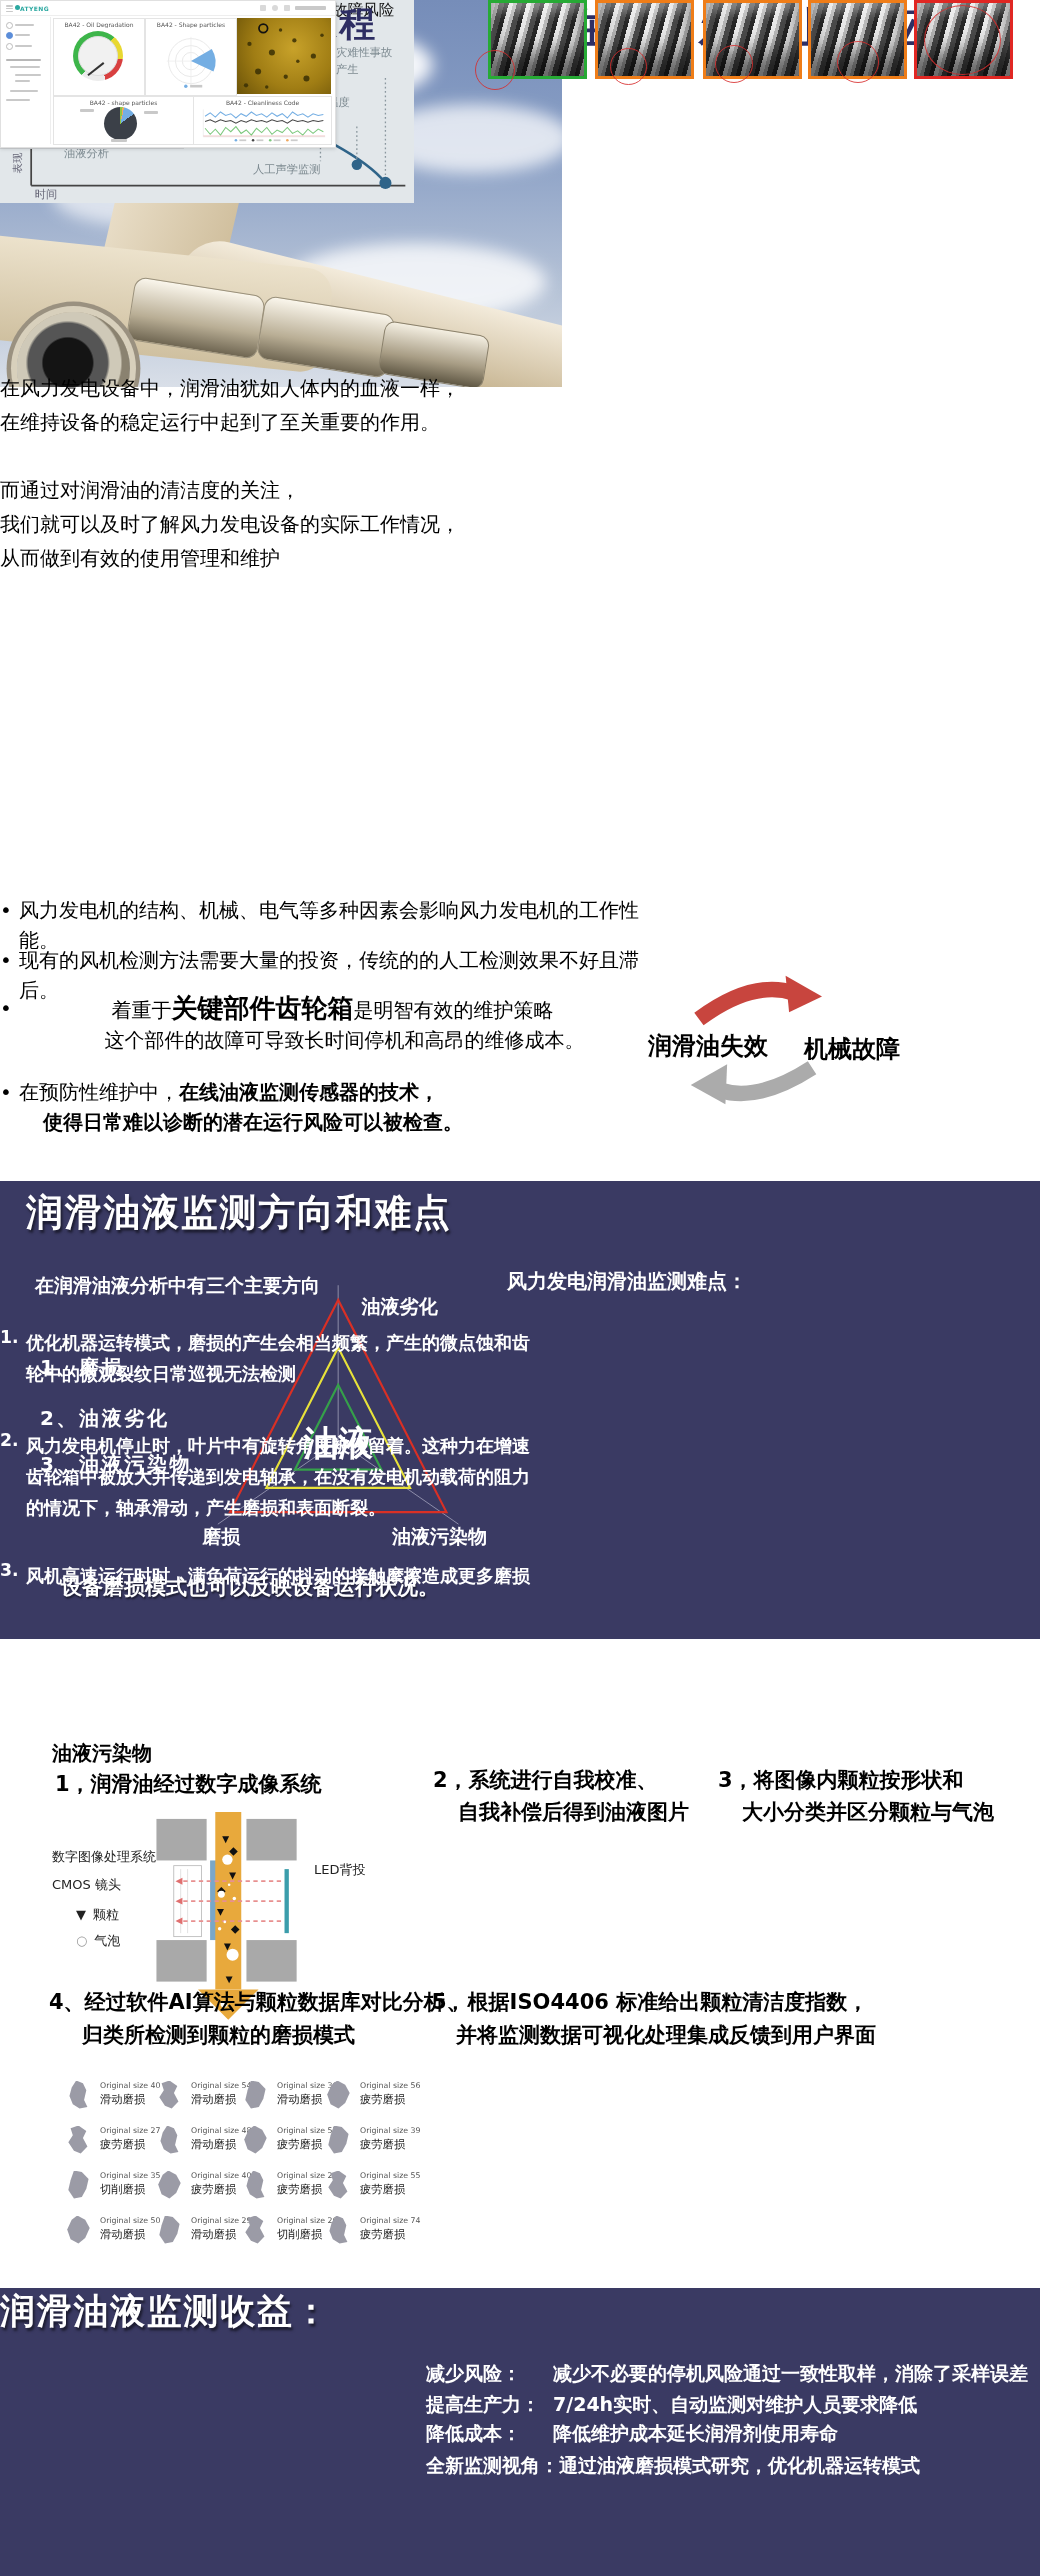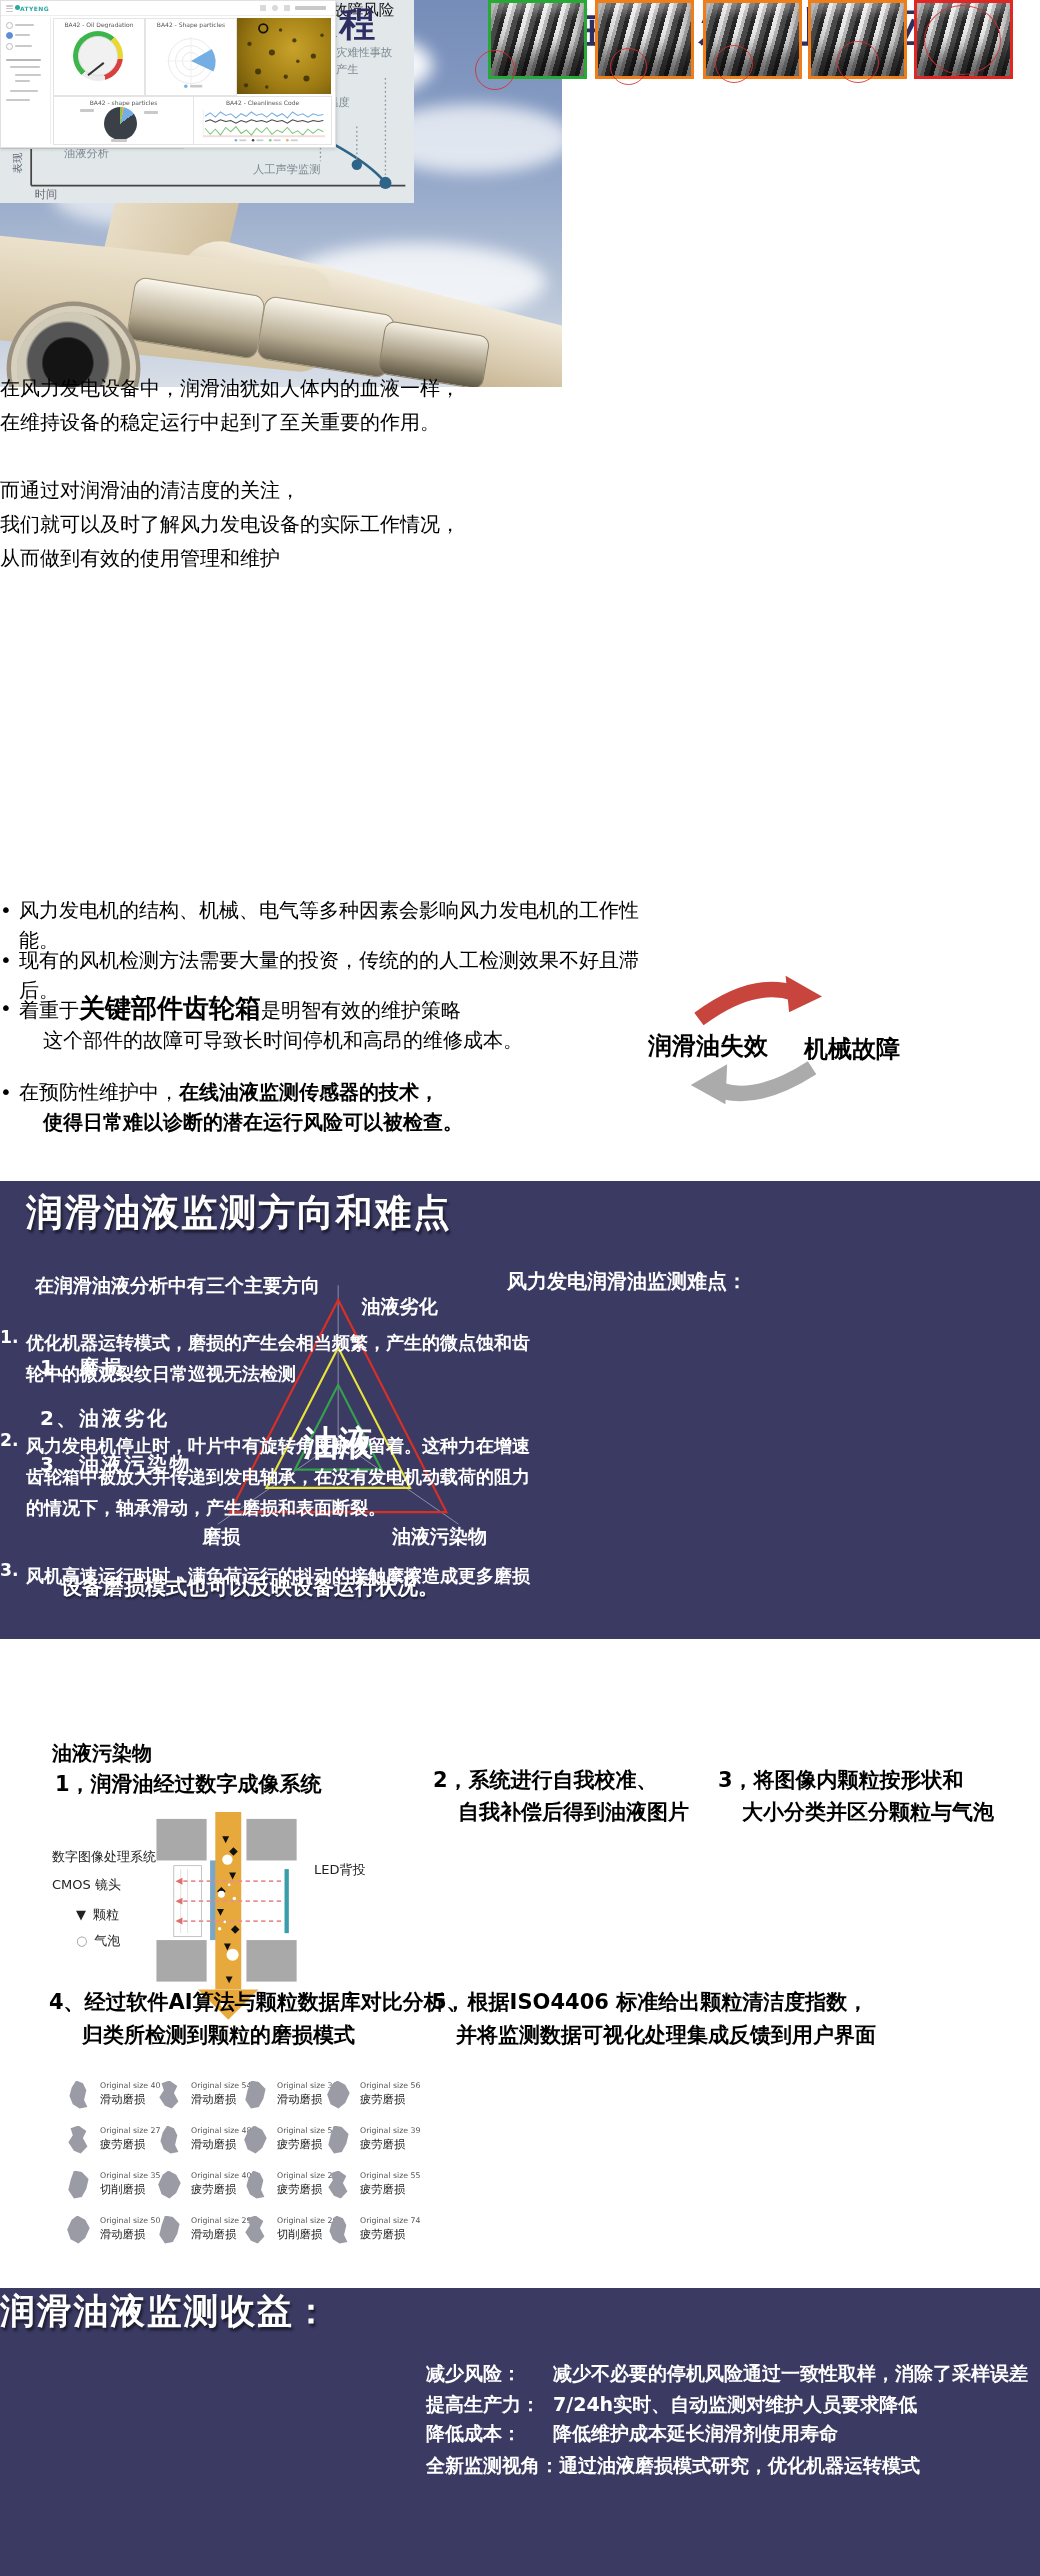--- a/index.html
+++ b/index.html
@@ -191,21 +191,21 @@
     <div class="ring" style="left:7px;top:1.7px;width:75px;height:68px;"></div>
   </div>
   <div class="abs gear-caption">在线油液分析可以在早期阶段探测到潜在的机械故障风险</div>
 
   <div class="abs bullet" style="top:895px;">
     <span class="txt">风力发电机的结构、机械、电气等多种因素会影响风力发电机的工作性能。</span>
   </div>
   <div class="abs bullet" style="top:945px;">
     <span class="txt">现有的风机检测方法需要大量的投资，传统的的人工检测效果不好且滞后。</span>
   </div>
-  <div class="abs bullet" style="top:993px;">
+  <div class="abs bullet" style="top:993px;text-align:center;">
     <span class="txt"><span>着重于</span><span class="bigbold">关键部件齿轮箱</span><span>是明智有效的维护策略</span>
       <span class="indent" style="display:block;">这个部件的故障可导致长时间停机和高昂的维修成本。</span>
     </span>
   </div>
   <div class="abs bullet" style="top:1077px;">
     <span class="txt"><span>在预防性维护中，</span><span class="bold">在线油液监测传感器的技术，</span>
       <span class="bold indent" style="display:block;">使得日常难以诊断的潜在运行风险可以被检查。</span>
     </span>
   </div>
 

